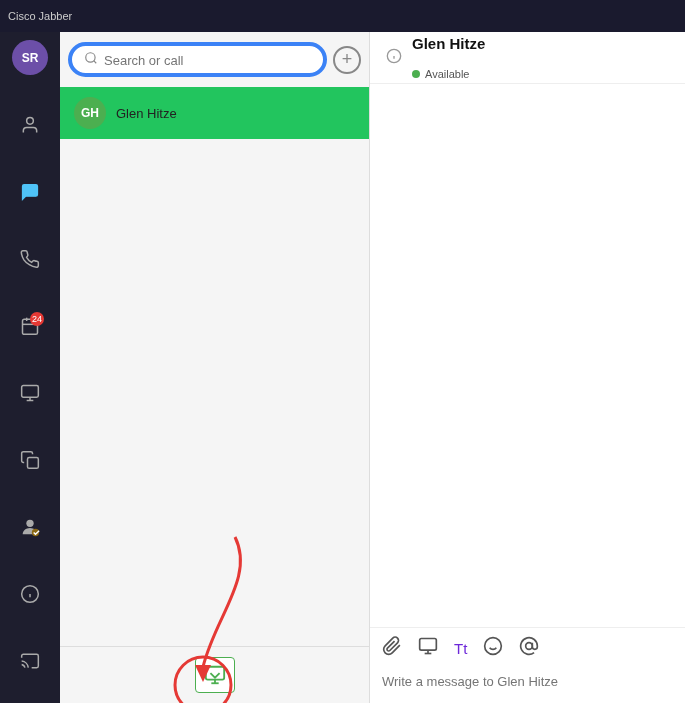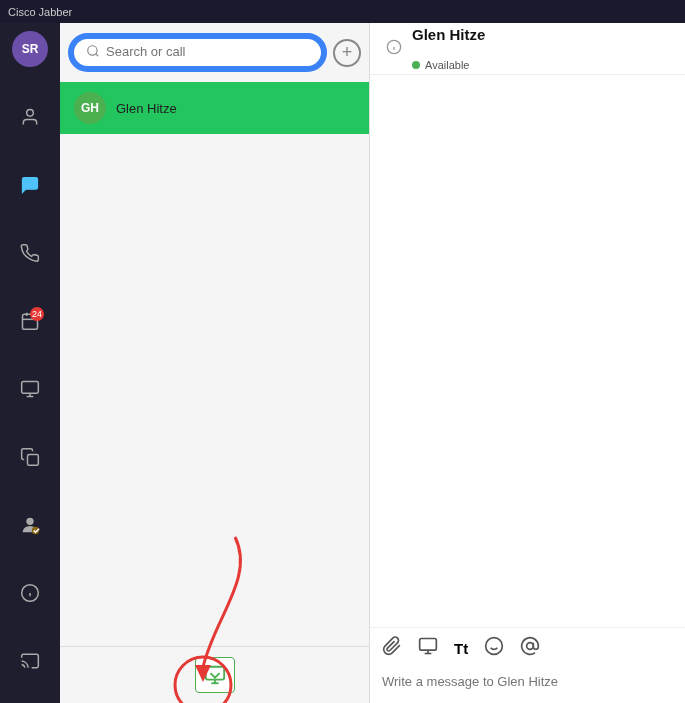--- a/index.html
+++ b/index.html
@@ -15,21 +15,21 @@
     }
 
     
     .title-bar {
       background: #1a1a2e;
       color: #ccc;
       font-size: 11px;
       padding: 3px 8px;
       display: flex;
       align-items: center;
-      height: 23px;
+      height: 32px;
       flex-shrink: 0;
     }
 
     .main-container {
       display: flex;
       flex: 1;
       overflow: hidden;
     }
 
     
@@ -109,23 +109,23 @@
       display: flex;
       align-items: center;
       padding: 10px 8px;
       gap: 6px;
       background: #f5f5f5;
     }
 
     .search-input-wrapper {
       flex: 1;
       display: flex;
-      align-items: flex-start;
+      align-items: flex-end;
       background: white;
-      border: 6px solid #3b82f6;
+      border: 4px solid #3b82f6;
       border-radius: 20px;
       padding: 5px 12px;
       gap: 6px;
     }
 
     .search-input-wrapper input {
       border: none;
       outline: none;
       font-size: 13px;
       color: #555;
@@ -445,21 +445,21 @@
         </span>
 
         <span class="toolbar-icon">
           <svg width="20" height="20" viewBox="0 0 24 24" fill="none" stroke="#555" stroke-width="2">
             <rect x="2" y="3" width="20" height="14" rx="2"></rect>
             <line x1="8" y1="21" x2="16" y2="21"></line>
             <line x1="12" y1="17" x2="12" y2="21"></line>
           </svg>
         </span>
 
-        <span class="toolbar-icon" style="font-size:15px; font-weight:700; color:#000000;">Tt</span>
+        <span class="toolbar-icon" style="font-size:15px; font-weight:400; color:#6d28d9;">Tt</span>
 
         <span class="toolbar-icon">
           <svg width="20" height="20" viewBox="0 0 24 24" fill="none" stroke="#555" stroke-width="2">
             <circle cx="12" cy="12" r="10"></circle>
             <path d="M8 14s1.5 2 4 2 4-2 4-2"></path>
             <line x1="9" y1="9" x2="9.01" y2="9"></line>
             <line x1="15" y1="9" x2="15.01" y2="9"></line>
           </svg>
         </span>
 

